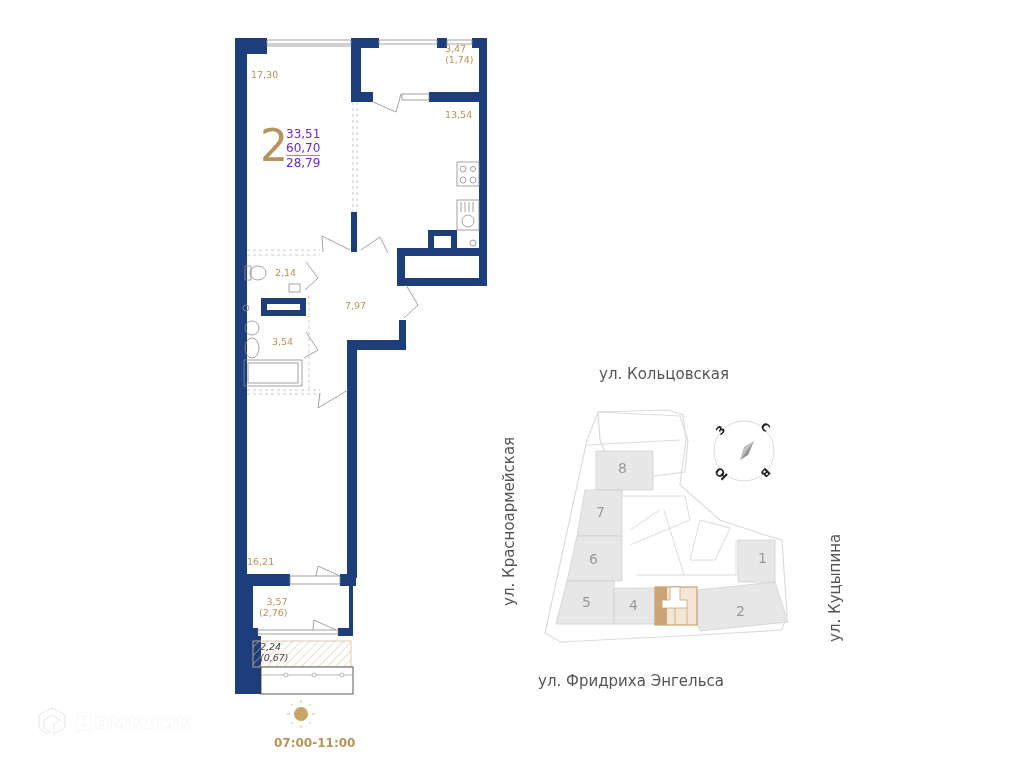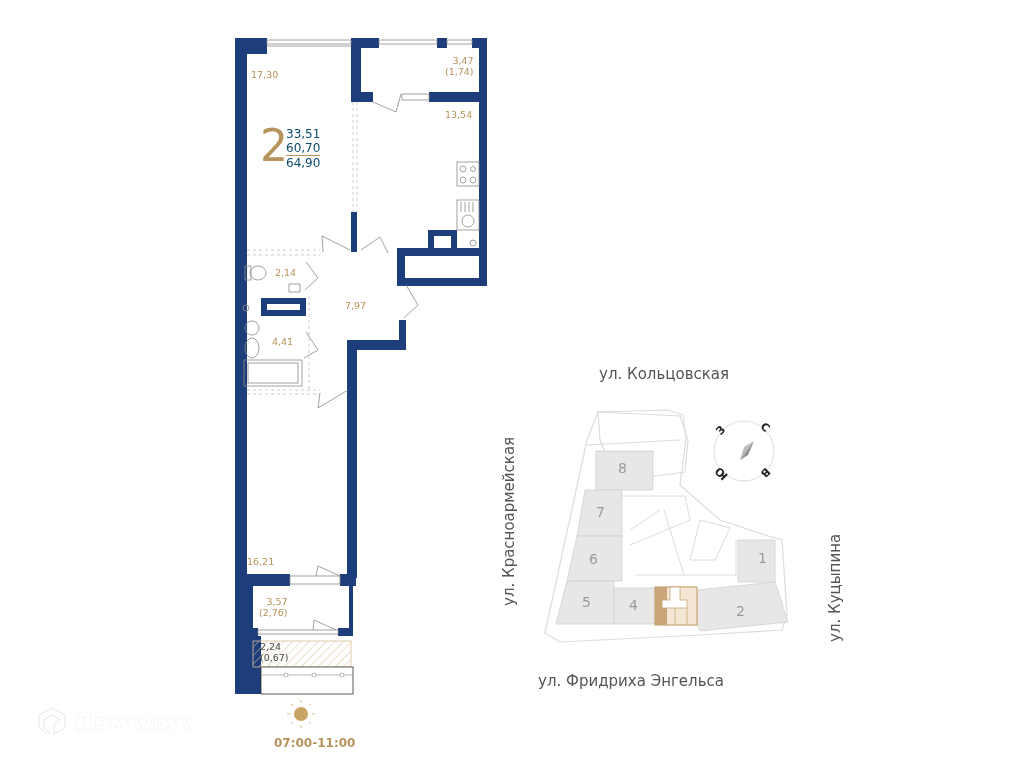--- a/index.html
+++ b/index.html
@@ -1,21 +1,21 @@
 <!DOCTYPE html>
 <html><head>
   <meta charset="utf-8">
   <style>
     html, body { margin: 0; padding: 0; background: #ffffff; }
     body { width: 1024px; height: 768px; position: relative; overflow: hidden; font-family: "Liberation Sans", "DejaVu Sans", sans-serif; }
     .plan-svg { position: absolute; left: 0; top: 0; width: 1024px; height: 768px; }
     .area-label { position: absolute; font-size: 9.5px; color: #b6935a; font-family: "DejaVu Sans", sans-serif; line-height: 1.15; white-space: nowrap; }
-    .area-label.dark { color: #4a4a4a; }
+    .area-label.dark { color: #4a4a4a; font-style: italic; }
     .rooms-count { position: absolute; left: 260px; top: 124px; font-size: 44px; color: #b6935a; font-family: "DejaVu Sans", sans-serif; line-height: 1; }
-    .area-stack { position: absolute; left: 286px; top: 127px; font-size: 12px; color: #0c4a6e; font-family: "DejaVu Sans", sans-serif; line-height: 14px; }
+    .area-stack { position: absolute; left: 286px; top: 127px; font-size: 12px; color: #6d28d9; font-family: "DejaVu Sans", sans-serif; line-height: 14px; }
     .area-stack .living-line { border-bottom: 1px solid #b6935a; display: inline-block; text-align: center; }
     .street { position: absolute; font-size: 15px; color: #555555; font-family: "DejaVu Sans", sans-serif; white-space: nowrap; }
     .street.vertical { transform-origin: left top; transform: rotate(-90deg); }
     .sun-time { position: absolute; left: 274px; top: 736px; font-size: 12px; font-weight: bold; color: #b6935a; font-family: "DejaVu Sans", sans-serif; }
     .watermark { position: absolute; left: 36px; top: 706px; display: flex; align-items: center; gap: 6px; opacity: 0.85; }
     .watermark .wm-text { font-size: 22px; font-weight: bold; color: #ffffff; text-shadow: 0 0 1px #e4e4e4, 0 0 2px #e8e8e8; letter-spacing: 0.5px; font-family: "DejaVu Sans", sans-serif; }
     .bldg-num { position: absolute; font-size: 14px; color: #9a9a9a; font-family: "DejaVu Sans", sans-serif; }
     .compass-letter { position: absolute; font-size: 11px; font-weight: bold; color: #222; font-family: "DejaVu Sans", sans-serif; }
   </style>
 </head>
@@ -181,36 +181,36 @@
   </g>
 
   <g>
     <circle cx="744" cy="451" r="30" fill="none" stroke="#dcdcdc" stroke-width="1"></circle>
     <polygon points="754,441 744,447 740,460" fill="#bdbdbd"></polygon>
     <polygon points="754,441 748,455 740,460" fill="#8f8f8f"></polygon>
   </g>
 </svg>
 
 <div class="area-label" style="left:251px; top:62px;margin-top:8px;">17,30</div>
-<div class="area-label" style="left:445px; top:56px; text-align:right;">
+<div class="area-label" style="left:445px; top:44px; text-align:left;">
   <div>3,47</div>
   <div>(1,74)</div>
 </div>
 <div class="area-label" style="left:445px; top:110px;">13,54</div>
 
 <div class="rooms-count">2</div>
 <div class="area-stack">
   <div>33,51</div>
   <div><span class="living-line">60,70</span></div>
-  <div>64,90</div>
+  <div>28,79</div>
 </div>
 
 <div class="area-label" style="left:275px; top:268px;">2,14</div>
 <div class="area-label" style="left:345px; top:289px;margin-top:12px;">7,97</div>
-<div class="area-label" style="left:272px; top:337px;">4,41</div>
+<div class="area-label" style="left:272px; top:337px;">3,54</div>
 <div class="area-label" style="left:247px; top:557px;">16,21</div>
 <div class="area-label" style="left:259px; top:597px;text-align:right;">
   <div>3,57</div>
   <div>(2,76)</div>
 </div>
 <div class="area-label dark" style="left:260px; top:642px;">
   <div>2,24</div>
   <div>(0,67)</div>
 </div>
 

